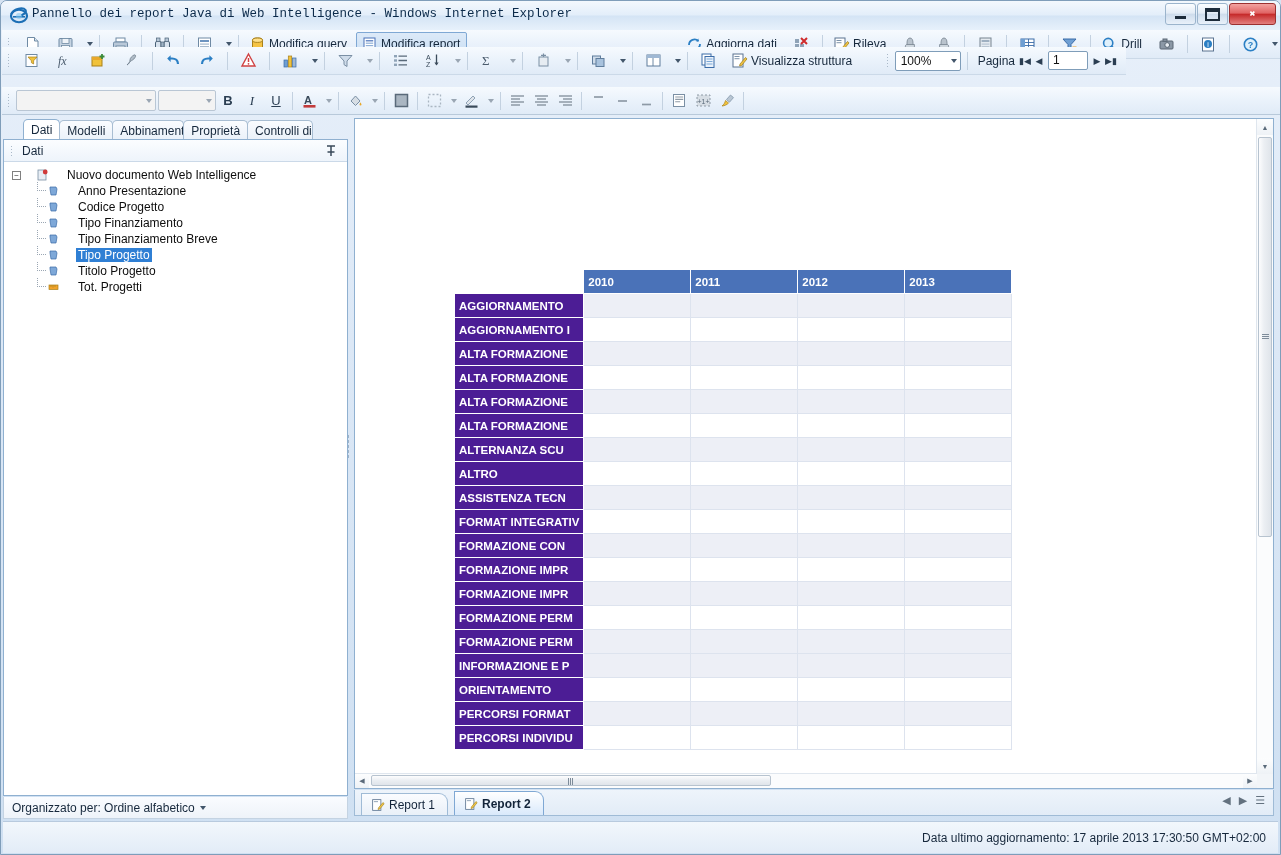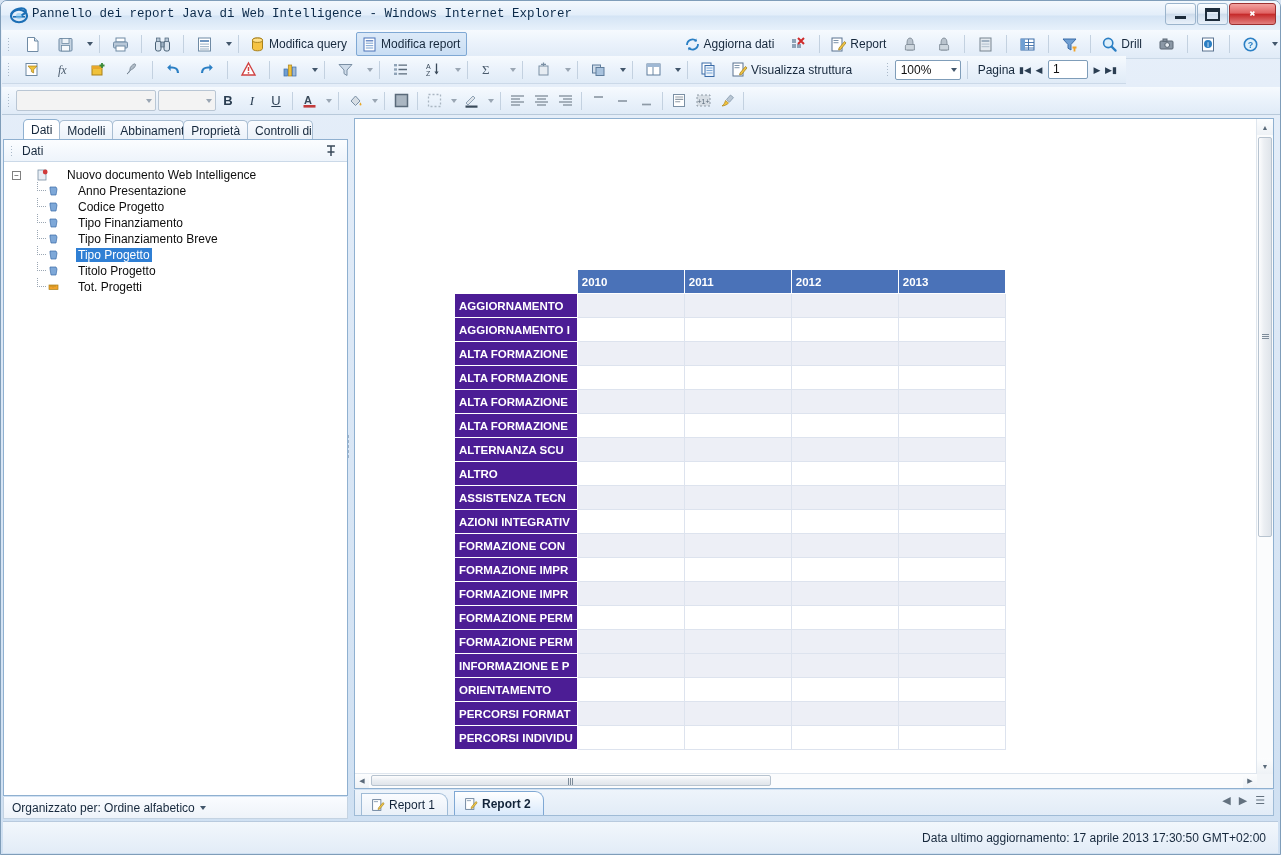--- a/index.html
+++ b/index.html
@@ -51,21 +51,21 @@
   .glyph-max i{display:block;width:100%;height:2px;background:#1c2b3a;}
 
   
   .tb{
     position:absolute;left:1px;box-sizing:border-box;
     background:linear-gradient(180deg,#f6fafe 0%,#eaf2fb 50%,#e0ebf7 100%);
     border-bottom:1px solid #cbd9e8;
     display:flex;align-items:center;
   }
   .tb1{top:29px;width:1278px;height:29px;}
-  .tb2{top:55px;width:1124px;height:28px;}
+  .tb2{top:46px;width:1124px;height:28px;}
   .tb3{top:86px;width:1278px;height:28px;border-bottom:1px solid #b8c9da;}
 
   .grip{
     width:7px;height:17px;margin:0 3px 0 4px;flex:none;
     background-image:radial-gradient(#aab9c9 40%, transparent 41%);
     background-size:3px 3px;background-position:1px 1px;
     background-repeat:repeat-y;
   }
   .tbtn{
     height:22px;min-width:23px;padding:0 3px;margin:0 1px;flex:none;
@@ -441,21 +441,21 @@
     </div>
     <div class="sep"></div>
 
     <div class="tbtn labeled">
       <svg class="ico" viewBox="0 0 17 17">
         <rect x="2" y="2" width="10" height="13" fill="#fff" stroke="#5a7390"></rect>
         <path d="M9 12l5.5-6.5 1.5 1.4L10.6 13.5 8.6 14z" fill="#f2c444" stroke="#9a7a16" stroke-width="0.7"></path>
         <rect x="3.5" y="4" width="5" height="1" fill="#7d93aa"></rect>
         <rect x="3.5" y="6.2" width="5" height="1" fill="#7d93aa"></rect>
       </svg>
-      <span>Report</span>
+      <span>Rileva</span>
     </div>
 
     <div class="tbtn">
       <svg class="ico" viewBox="0 0 17 17">
         <path d="M5 14V7c0-3 1-5 3-5s3 2 3 5v7z" fill="#b9c3cd" stroke="#76838f" stroke-width="0.8"></path>
         <path d="M5 8.5c-1 0-1.6 0.8-1.6 1.7V14h9V8.5z" fill="#cdd6de" stroke="#76838f" stroke-width="0.8"></path>
       </svg>
     </div>
     <div class="tbtn">
       <svg class="ico" viewBox="0 0 17 17">
@@ -980,21 +980,21 @@
               <td class="val"></td>
             </tr>
             <tr class="alt">
               <td class="rowhdr">ASSISTENZA TECN</td>
               <td class="val"></td>
               <td class="val"></td>
               <td class="val"></td>
               <td class="val"></td>
             </tr>
             <tr>
-              <td class="rowhdr">AZIONI INTEGRATIV</td>
+              <td class="rowhdr">FORMAT INTEGRATIV</td>
               <td class="val"></td>
               <td class="val"></td>
               <td class="val"></td>
               <td class="val"></td>
             </tr>
             <tr class="alt">
               <td class="rowhdr">FORMAZIONE CON</td>
               <td class="val"></td>
               <td class="val"></td>
               <td class="val"></td>

